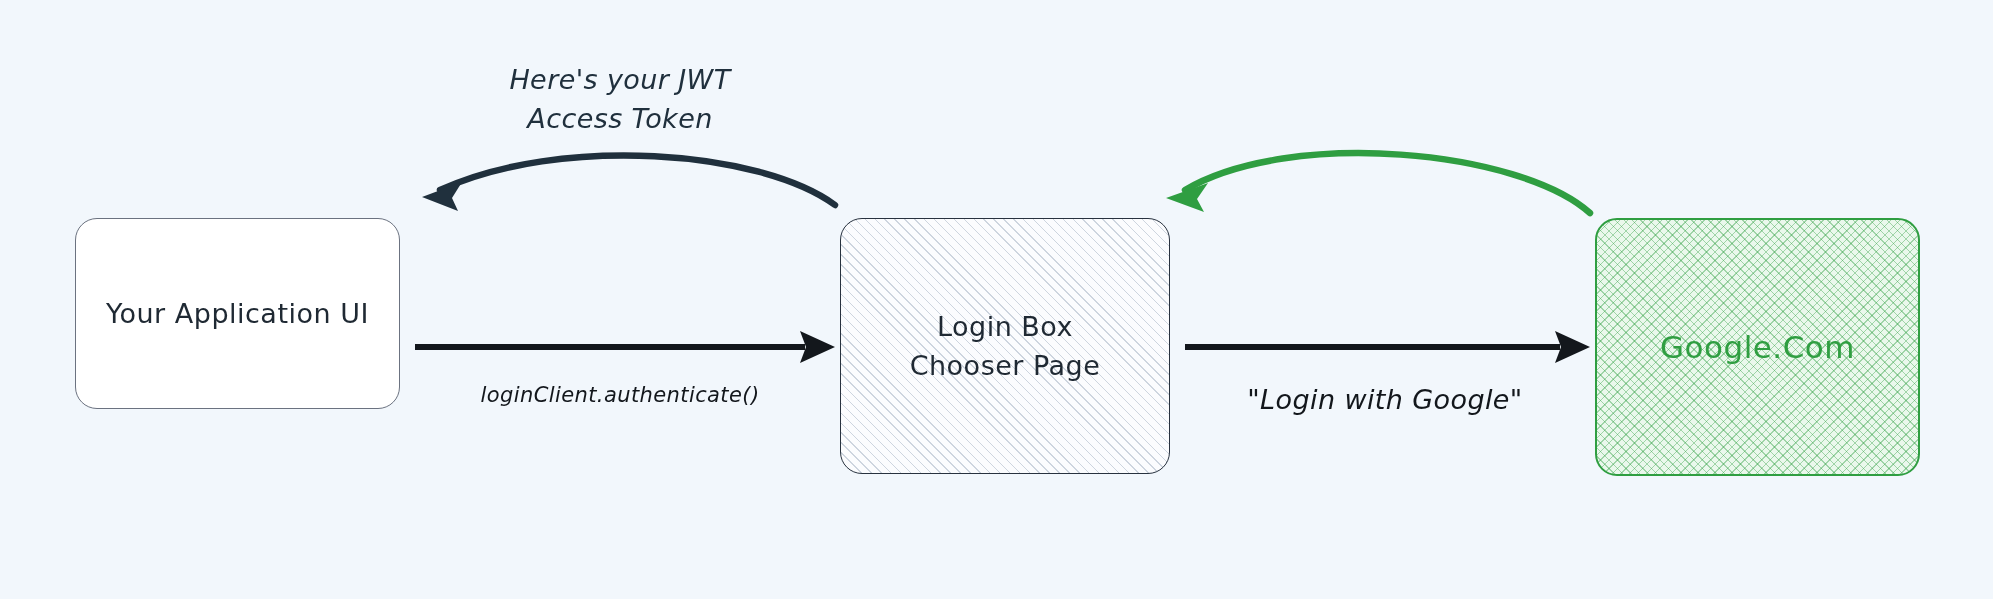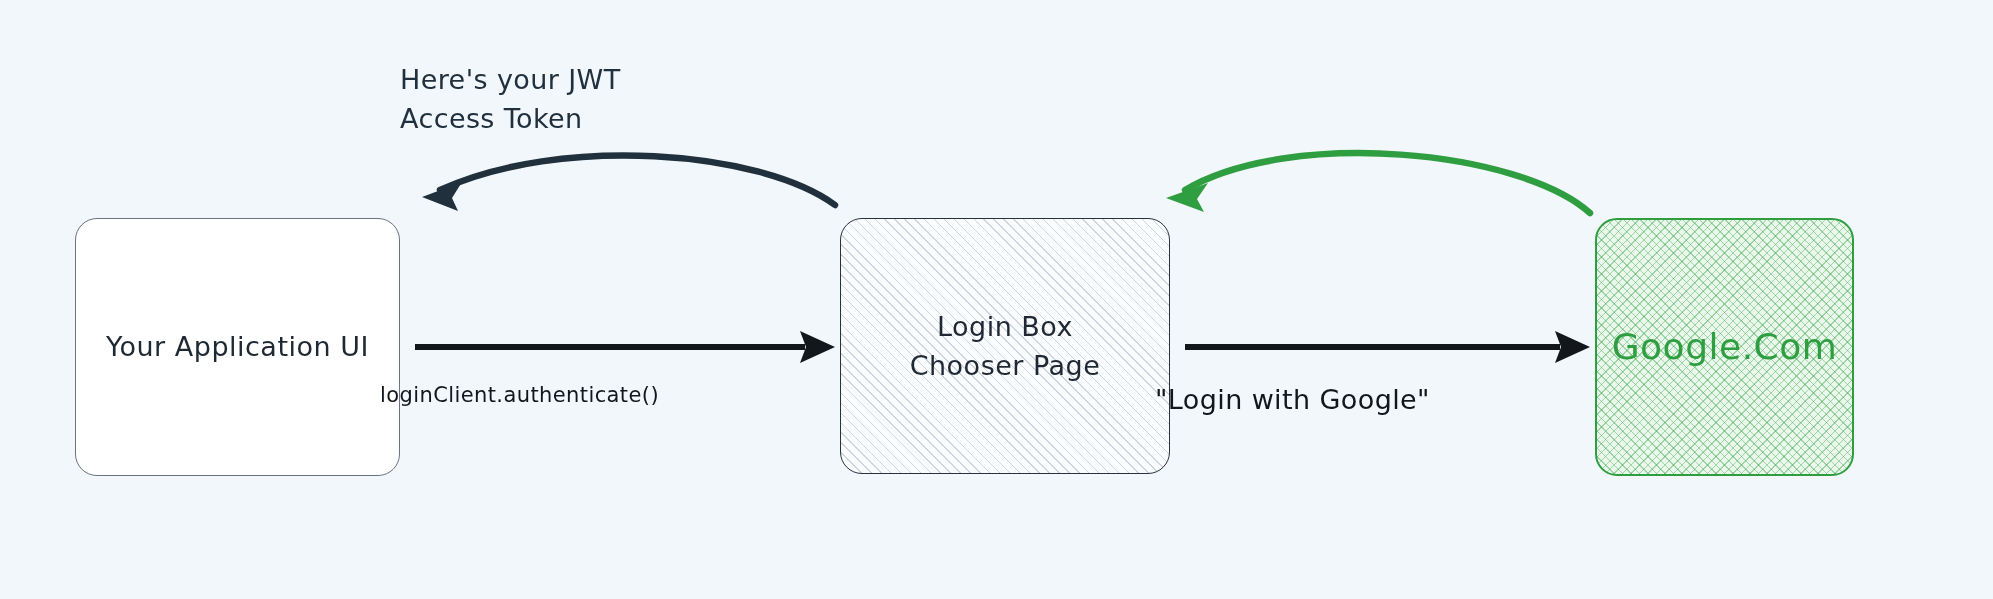--- a/index.html
+++ b/index.html
@@ -29,21 +29,21 @@
     display: flex;
     align-items: center;
     justify-content: center;
     text-align: center;
     line-height: 1.45;
   }
   .node-app {
     left: 75px;
     top: 218px;
     width: 325px;
-    height: 258px;
+    height: 191px;
     background: #ffffff;
     border: 1.6px solid #6b7280;
     color: #1f2933;
     font-size: 27px;
   }
   .node-login {
     left: 840px;
     top: 218px;
     width: 330px;
     height: 256px;
@@ -55,25 +55,25 @@
       45deg,
       rgba(120, 140, 165, 0.35) 0px,
       rgba(120, 140, 165, 0.35) 1px,
       rgba(255, 255, 255, 0) 1px,
       rgba(255, 255, 255, 0) 7px
     );
   }
   .node-google {
     left: 1595px;
     top: 218px;
-    width: 259px;
+    width: 325px;
     height: 258px;
     border: 2px solid #2f9e41;
     color: #2f9e41;
-    font-size: 36px;
+    font-size: 31px;
     background-color: #eaf8ec;
     background-image:
       repeating-linear-gradient(
         45deg,
         rgba(47, 158, 65, 0.40) 0px,
         rgba(47, 158, 65, 0.40) 1px,
         rgba(255, 255, 255, 0) 1px,
         rgba(255, 255, 255, 0) 6px
       ),
       repeating-linear-gradient(
@@ -83,24 +83,25 @@
         rgba(255, 255, 255, 0) 1px,
         rgba(255, 255, 255, 0) 6px
       );
   }
   .node-label {
     white-space: pre-line;
     letter-spacing: 0.5px;
   }
   .edge-label {
     position: absolute;
-    text-align: left;
+    text-align: center;
     white-space: pre-line;
     line-height: 1.45;
     letter-spacing: 0.4px;
+    font-style: italic;
   }
   .lbl-jwt {
     left: 400px;
     top: 60px;
     width: 440px;
     font-size: 27px;
     color: #20303d;
   }
   .lbl-google-says {
     left: 1170px;

